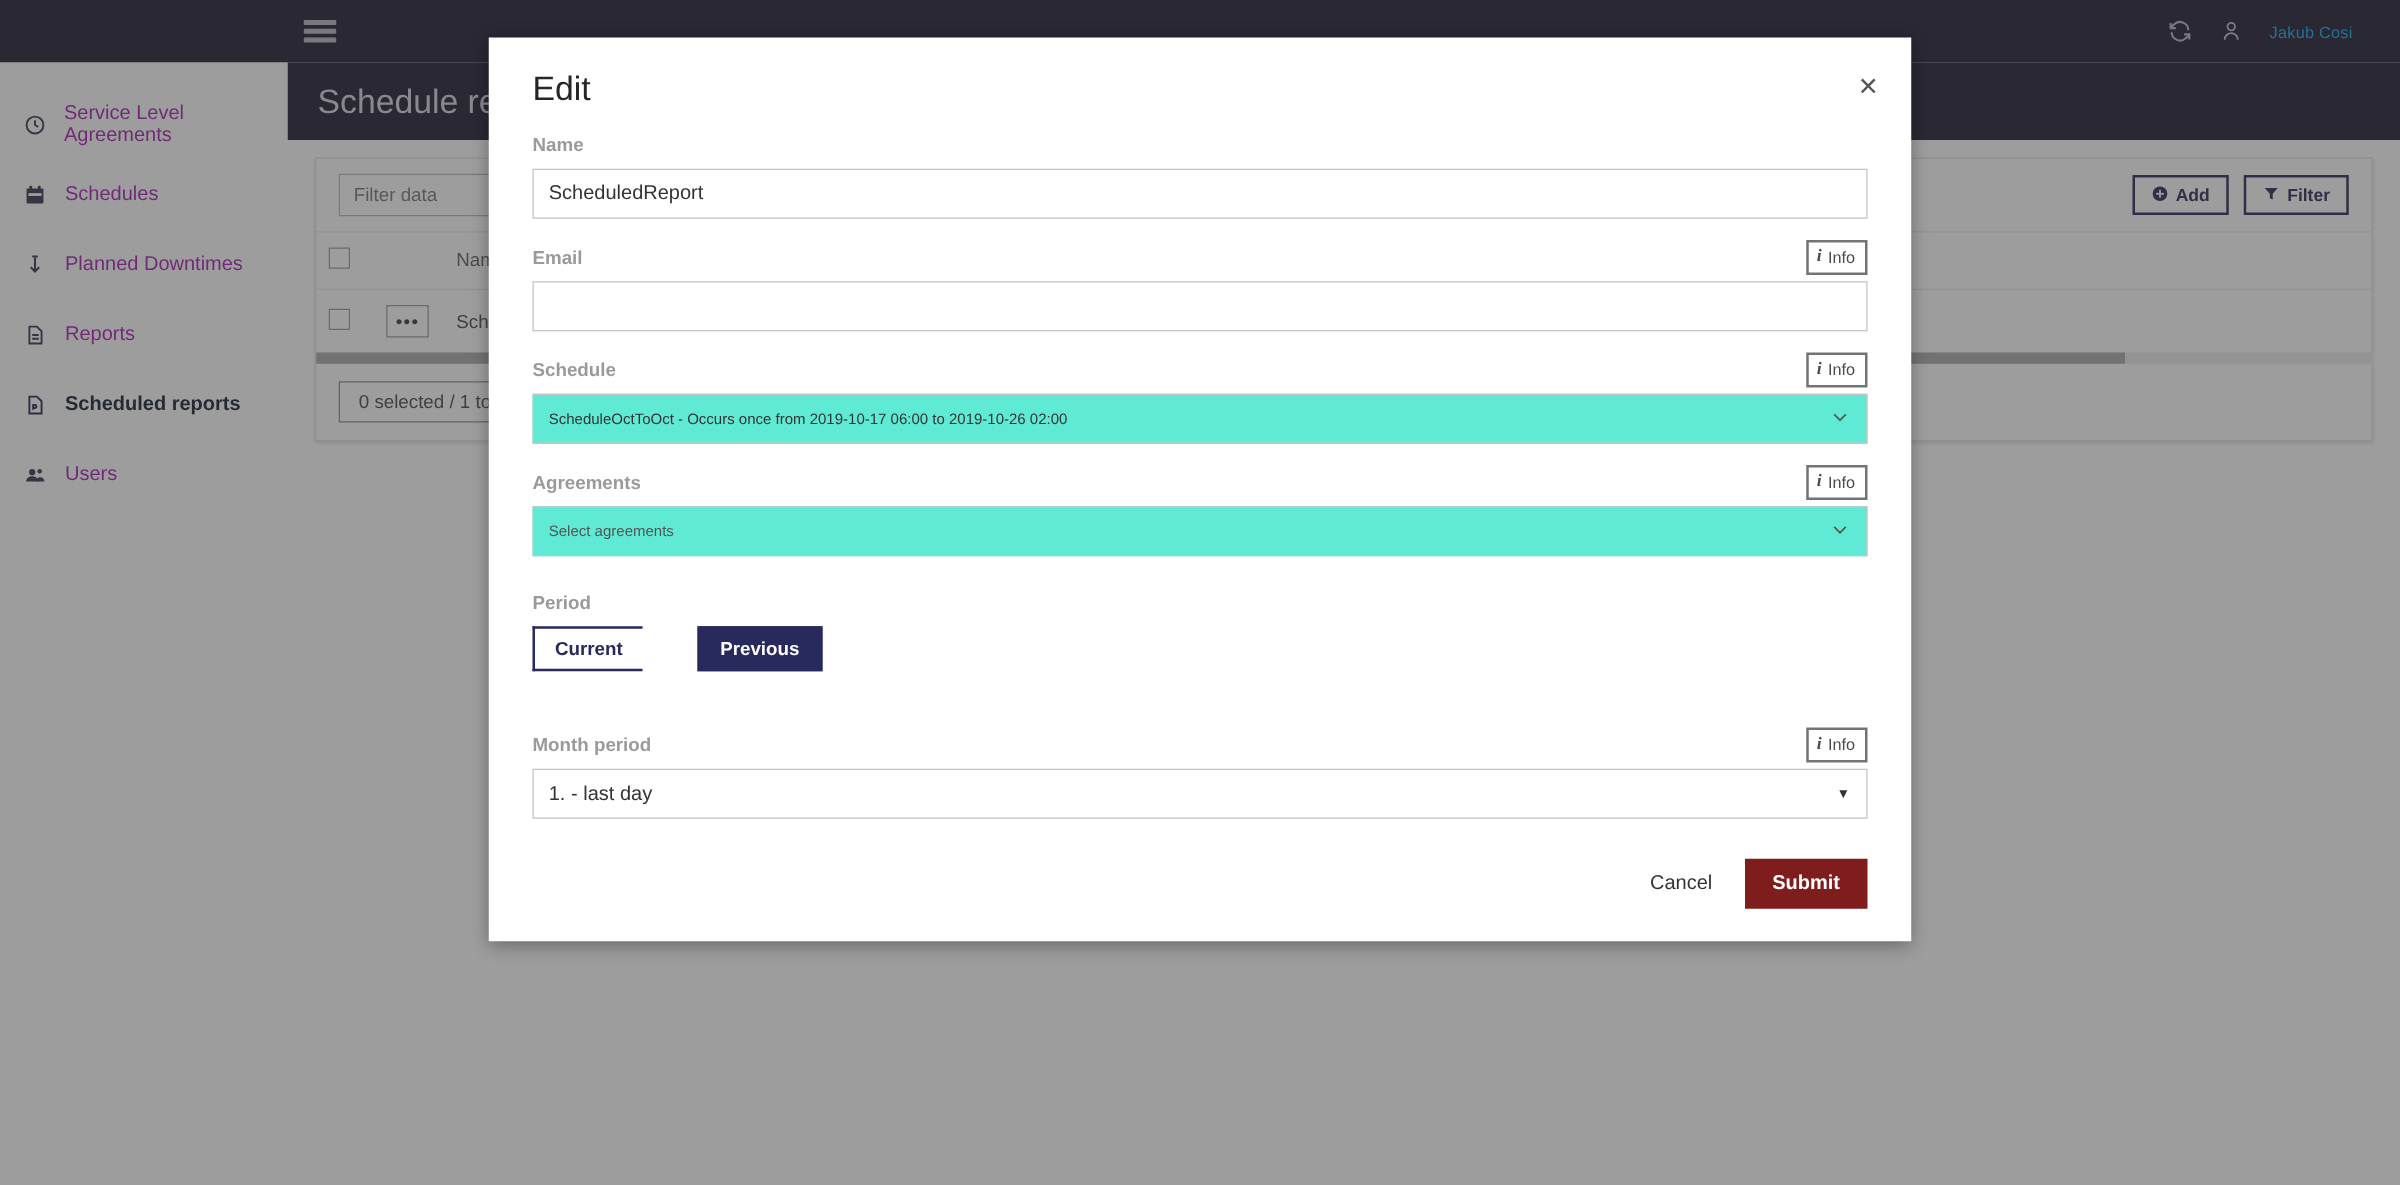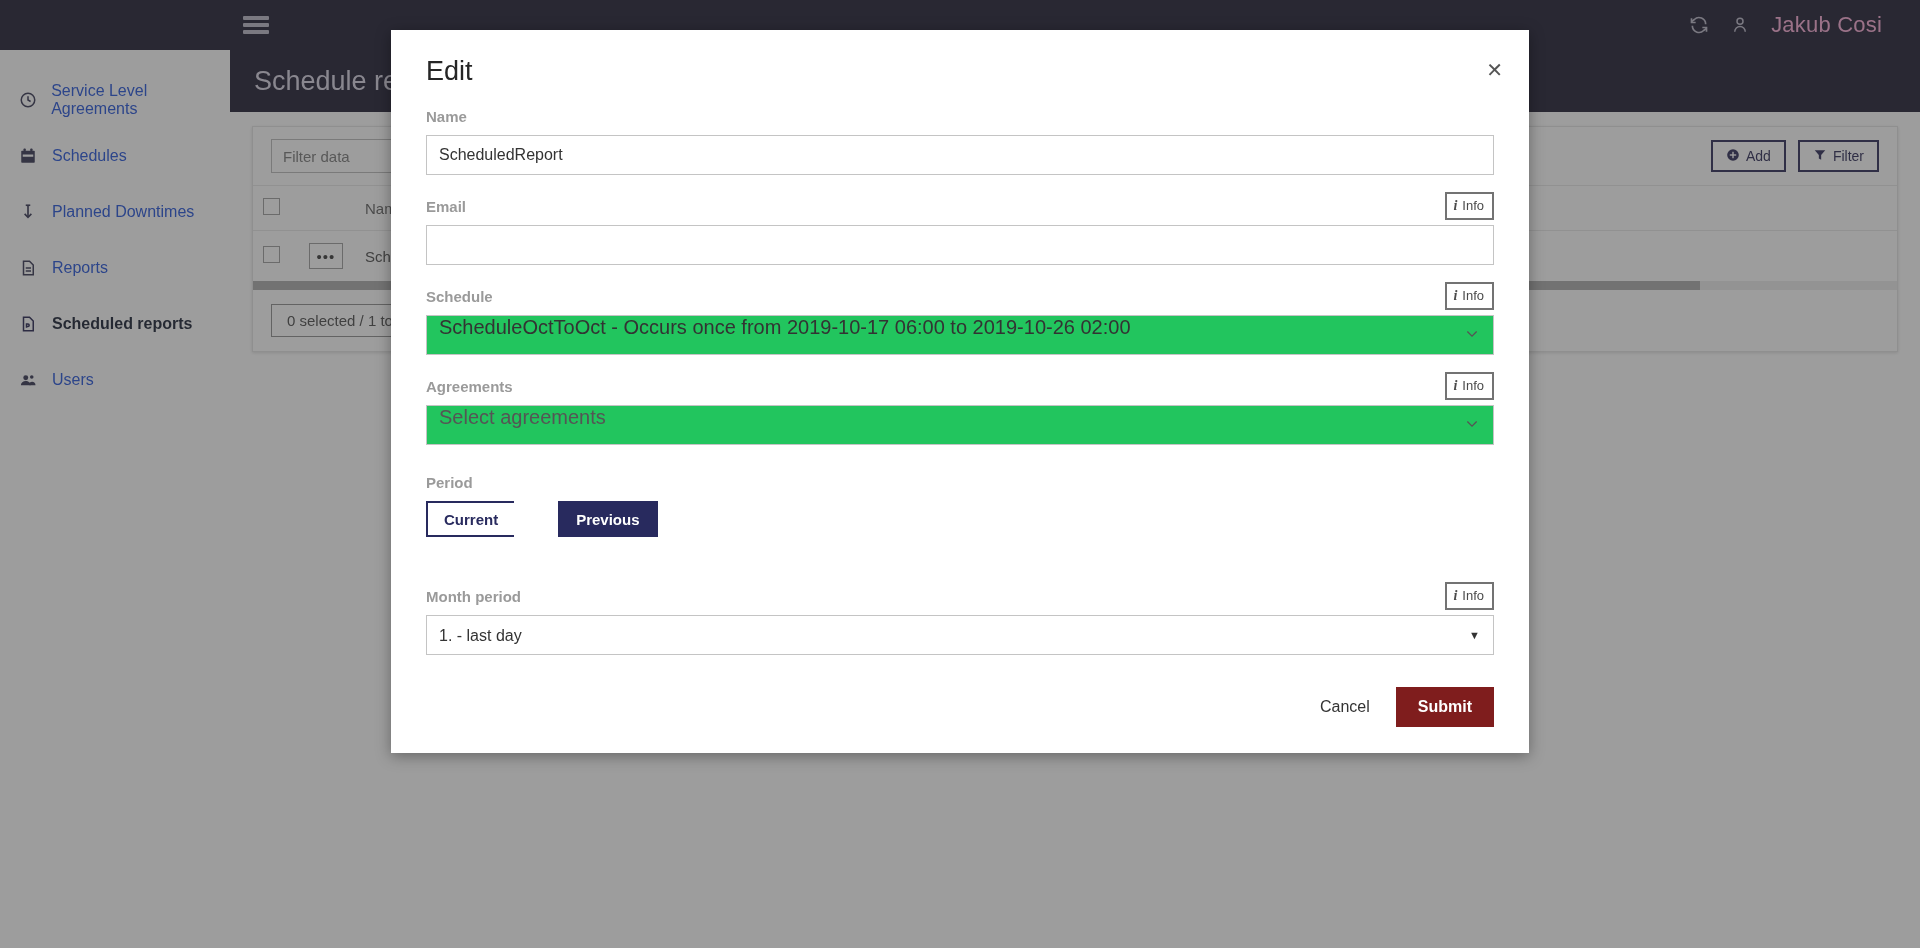--- a/index.html
+++ b/index.html
@@ -35,34 +35,34 @@
     cursor: pointer;
   }
   .hamburger span { display:block; height: 4px; background:#b9b6c7; border-radius:1px; }
   .topbar-right {
     position: absolute; right: 0; top: 0; height: 50px;
     display: flex; align-items: center; gap: 22px;
     padding-right: 38px;
   }
   .tb-icon { color: #b9b6c7; display: flex; align-items: center; }
   .tb-user-name {
-    color: #f9a8d4; font-size: 22px; letter-spacing: .2px;
+    color: #0ea5e9; font-size: 13px; letter-spacing: .2px;
   }
 
   
   .sidebar {
     position: absolute; top: 50px; left: 0; width: 230px; bottom: 0;
     background: #ffffff;
     z-index: 6;
     padding-top: 22px;
   }
   .side-item {
     display: flex; align-items: center; gap: 13px;
     height: 56px; padding-left: 17px;
-    color: #1d4ed8; font-size: 16px;
+    color: #a21caf; font-size: 16px;
     cursor: pointer;
   }
   .side-item .s-ico { width: 22px; display:flex; align-items:center; justify-content:center; color:#2f2f4d; }
   .side-item.active { color: #0f172a; font-weight: bold; }
   .side-item.active .s-ico { color:#1f1d4a; }
 
   
   .main {
     position: absolute; top: 50px; left: 230px; right: 0; bottom: 0;
     background: #ffffff;
@@ -92,21 +92,21 @@
     background: #fff;
     font-size: 15px; color: #6f6f6f;
     padding: 0 11px;
     font-family: inherit;
   }
   .toolbar-btns { display: flex; gap: 12px; }
   .tb-btn {
     height: 32px; padding: 0 13px;
     border: 2px solid #252350;
     background: #fff; color: #252350;
-    font-size: 14px; font-weight: 400;
+    font-size: 14px; font-weight: 700;
     display: flex; align-items: center; gap: 6px;
     cursor: pointer; font-family: inherit;
   }
 
   table.grid { width: 100%; border-collapse: collapse; }
   table.grid th, table.grid td {
     border-top: 1px solid #e6e6e6;
     padding: 12px 10px;
     font-size: 15px; text-align: left;
     color: #444;
@@ -185,24 +185,24 @@
   .info-btn .i-glyph { font-weight: bold; font-style: italic; font-family: "Liberation Serif", serif; font-size: 14px; }
 
   .txt-input {
     width: 100%; height: 40px;
     border: 1px solid #c4c4c4; background: #fff;
     font-size: 16px; color: #333;
     padding: 0 12px; font-family: inherit;
   }
   .sel-box {
     width: 100%; height: 40px;
-    border: 1px solid #c4c4c4; background: #22c55e;
-    font-size: 20px; color: #333;
+    border: 1px solid #c4c4c4; background: #5eead4;
+    font-size: 12px; color: #333;
     padding: 0 34px 0 12px;
-    display: flex; align-items: flex-start;
+    display: flex; align-items: center;
     position: relative; cursor: pointer;
   }
   .sel-box .caret {
     position: absolute; right: 13px; top: 50%; transform: translateY(-50%);
     color: #555;
   }
   .sel-box.ph { color: #555; }
   .sel-native {
     width: 100%; height: 40px;
     border: 1px solid #c4c4c4; background: #fff;

